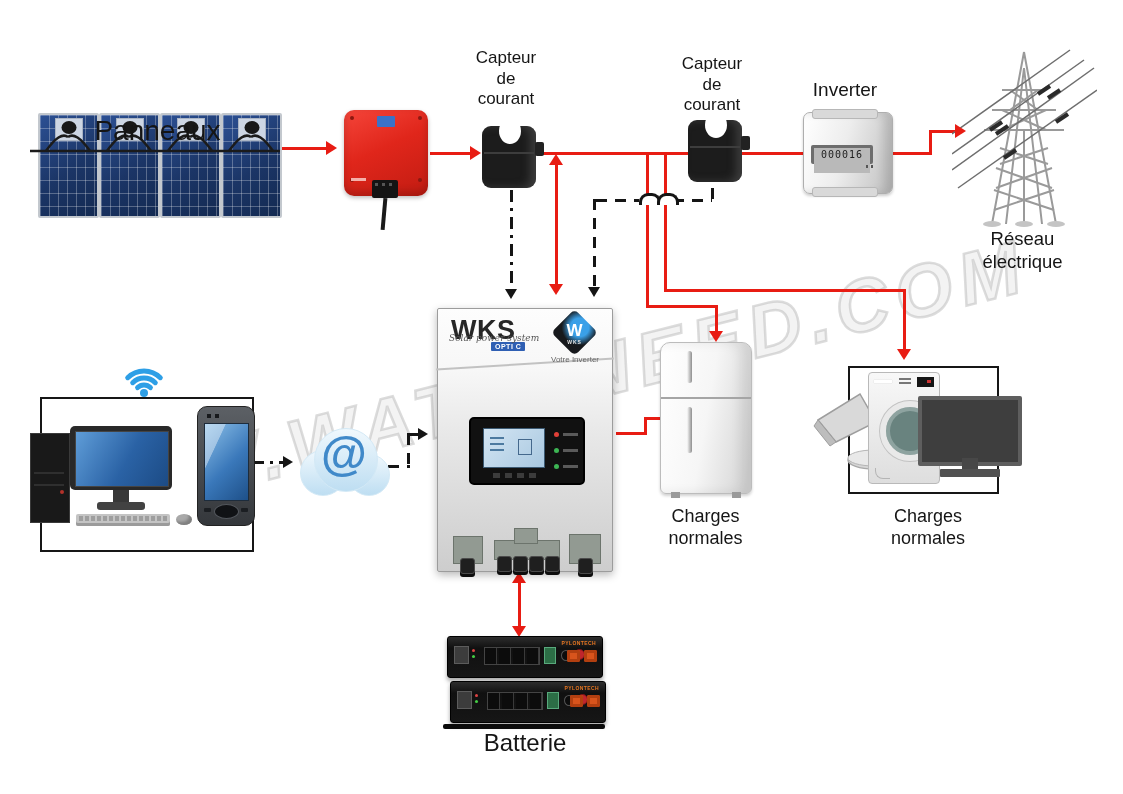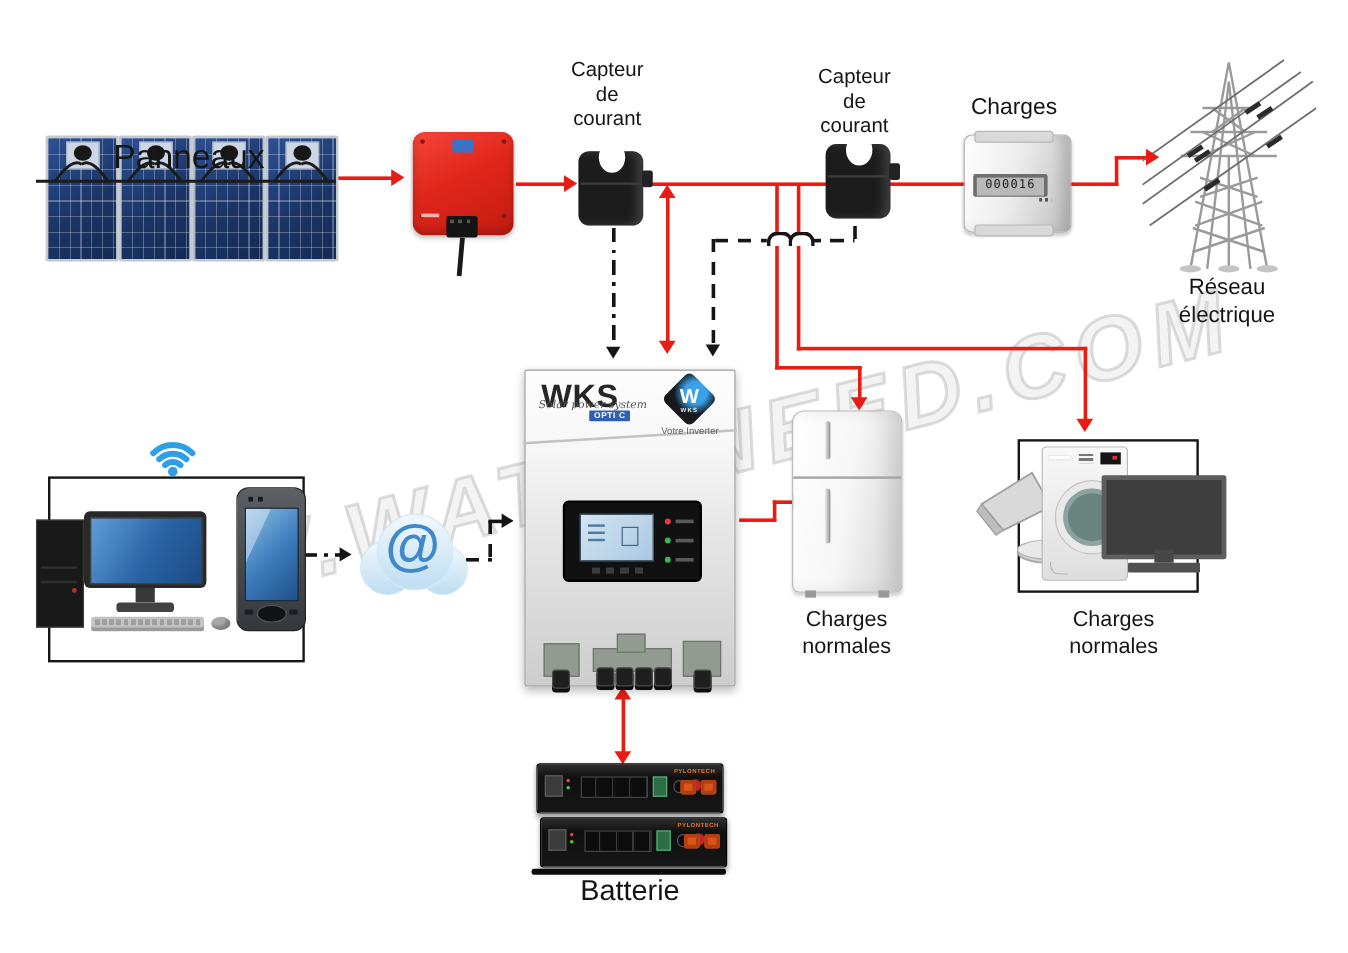--- a/index.html
+++ b/index.html
@@ -65,21 +65,21 @@
   .clamp .split{position:absolute;left:4px;top:34px;width:50px;height:2px;background:#3d3d3d;}
   .clamp .tab{position:absolute;right:-4px;top:24px;width:9px;height:14px;background:#222;border-radius:2px;}
 
   
   #compteur{left:803px;top:112px;width:88px;height:80px;z-index:3;border:1px solid #aeaeae;border-radius:7px;
     background:linear-gradient(105deg,#ffffff 0%,#ededed 45%,#bfbfbf 100%);
     box-shadow:inset -8px 0 10px rgba(0,0,0,.12),0 2px 3px rgba(0,0,0,.2);}
   #compteur .cap{position:absolute;left:8px;top:-4px;width:64px;height:8px;background:#d9d9d9;border:1px solid #b7b7b7;border-radius:3px;}
   #compteur .capb{position:absolute;left:8px;bottom:-4px;width:64px;height:8px;background:#d9d9d9;border:1px solid #b7b7b7;border-radius:3px;}
   #compteur .disp{position:absolute;left:7px;top:32px;width:62px;height:19px;background:#6d6d6d;border-radius:2px;}
-  #compteur .lcd{position:absolute;left:3px;top:3px;width:56px;height:15px;background:#b9b9b9;
+  #compteur .lcd{position:absolute;left:3px;top:3px;width:56px;height:25px;background:#b9b9b9;
     font-family:"DejaVu Sans Mono",monospace;font-size:10px;letter-spacing:1px;color:#1d1d1d;
     text-align:center;line-height:13px;}
   #compteur .dots{position:absolute;left:62px;top:52px;width:10px;height:3px;
     background:repeating-linear-gradient(90deg,#555 0 2px,transparent 2px 5px);}
 
   
   #wks{left:437px;top:308px;width:174px;height:262px;z-index:3;border:1px solid #9c9c9c;border-radius:2px;
     background:linear-gradient(180deg,#fdfdfd 0px,#f7f7f7 62px,#e9e9e9 120px,#cdcdcd 100%);
     box-shadow:0 3px 8px rgba(0,0,0,.28);}
   #wks .divider{position:absolute;left:-2px;top:54px;width:178px;height:2px;background:#c2c2c2;transform:rotate(-3.5deg);}
@@ -192,21 +192,21 @@
 </head>
 <body>
 
 <div id="stage">
 
   <div id="watermark">WWW.WATTUNEED.COM</div>
 
   <div class="lbl" style="left:55px;top:66px;width:205px;font-size:28px;margin-top:48px;">Panneaux</div>
   <div class="lbl" style="left:468px;top:48px;width:76px;font-size:17px;">Capteur de courant</div>
   <div class="lbl" style="left:674px;top:54px;width:76px;font-size:17px;">Capteur de courant</div>
-  <div class="lbl" style="left:795px;top:78px;width:100px;font-size:19px;">Charges</div>
+  <div class="lbl" style="left:795px;top:78px;width:100px;font-size:19px;">Inverter</div>
   <div class="lbl" style="left:950px;top:228px;width:145px;font-size:18.5px;">Réseau électrique</div>
   <div class="lbl" style="left:654px;top:506px;width:103px;font-size:18px;">Charges normales</div>
   <div class="lbl" style="left:868px;top:506px;width:120px;font-size:18px;">Charges normales</div>
   <div class="lbl" style="left:450px;top:728px;width:150px;font-size:24px;">Batterie</div>
 
   <div class="redH" style="left:278px;top:147px;width:50px;"></div>
   <div class="ahrR" style="left:326px;top:141px;"></div>
 
   <div class="redH" style="left:430px;top:152px;width:42px;"></div>
   <div class="ahrR" style="left:470px;top:146px;"></div>

